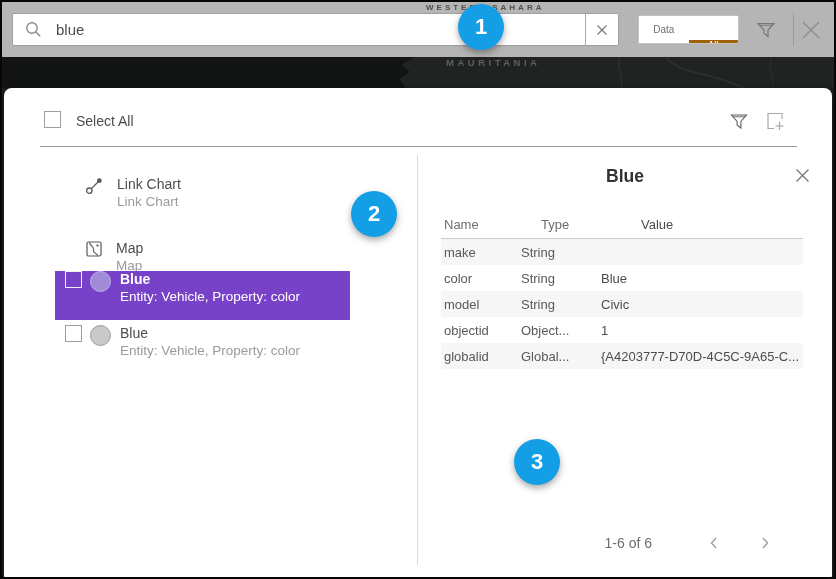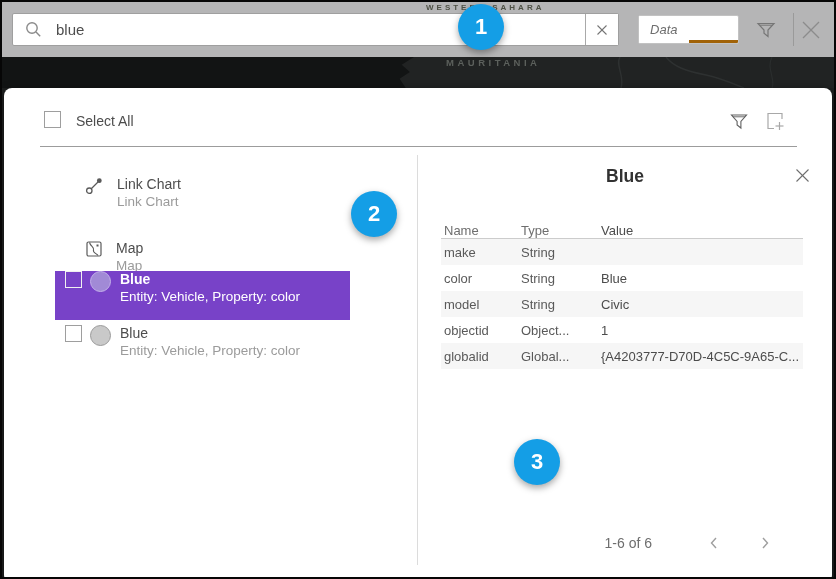--- a/index.html
+++ b/index.html
@@ -20,22 +20,22 @@
   .search-wrap { position:absolute; left:10px; top:11px; width:607px; height:33px;
     background:#ffffff; border:1px solid #9f9f9f; border-radius:2px; display:flex; align-items:stretch; }
   .search-field { flex:1; display:flex; align-items:center; padding-left:12px; }
   .search-field input { border:none; outline:none; flex:1; font-size:15px; color:#4d4d4d;
     font-family:"Liberation Sans", sans-serif; background:transparent; margin-left:14px; }
   .clear-btn { width:33px; border:none; border-left:1px solid #a9a9a9; background:#fff;
     display:flex; align-items:center; justify-content:center; cursor:pointer; }
 
   .segmented { position:absolute; left:636px; top:13px; width:101px; height:29px;
     display:flex; border:1px solid #c2c2c2; border-radius:2px; overflow:hidden; background:#fff; }
-  .seg { flex:1; border:none; background:#fff; color:#6e6e6e; font-size:13px;
-    font-family:"Liberation Sans", sans-serif; cursor:pointer;font-style:italic; }
+  .seg { flex:1; border:none; background:#fff; color:#6e6e6e; font-size:10px;
+    font-family:"Liberation Sans", sans-serif; cursor:pointer; }
   .seg.active { background:#a16207; color:#fff;margin-top:24px; }
 
   .tb-iconbtn { position:absolute; background:none; border:none; cursor:pointer; }
   .tb-filter { left:752px; top:15px; }
   .tb-divider { position:absolute; left:791px; top:11px; width:1px; height:33px; background:#9a9a9a; }
   .tb-close { left:794px; top:13px; }
 
   
   .mapstrip { position:absolute; left:2px; top:57px; width:832px; height:31px; background:#212323; }
   .ocean { position:absolute; left:0; top:0; width:412px; height:31px; background:#121414;
@@ -73,21 +73,21 @@
   .item-entity.selected .ri-title { color:#ffffff; font-weight:bold; }
   .item-entity.selected .ri-sub { color:#ffffff; }
   .it-1 { top:29px; } .it-2 { top:93px; } .it-3 { top:124px; } .it-4 { top:178px; }
 
   
   .detail { position:absolute; left:414px; top:59px; right:0; bottom:0; }
   .detail-title { position:absolute; left:0; top:19px; width:100%; text-align:center;
     font-size:17.5px; font-weight:bold; color:#323232; }
   .detail-close { position:absolute; right:21px; top:20px; background:none; border:none; cursor:pointer; }
   .kv-table { position:absolute; left:23px; right:29px; top:64px; font-size:13px; }
-  .kv-head { display:flex; height:28px; align-items:flex-end; color:#6e6e6e; border-bottom:1px solid #cccccc; }
+  .kv-head { display:flex; height:28px; align-items:center; color:#6e6e6e; border-bottom:1px solid #cccccc;gap:20px; }
   .kv-row { display:flex; height:26px; align-items:center; color:#595959; }
   .kv-row:nth-child(even) { background:#f6f6f6; }
   .c-name { width:80px; padding-left:3px; overflow:hidden; white-space:nowrap; }
   .c-type { width:80px; overflow:hidden; white-space:nowrap; }
   .c-value { flex:1; overflow:hidden; white-space:nowrap; color:#4c4c4c; }
   .pagination { position:absolute; top:388px; right:48px; display:flex; align-items:center;gap:15px; }
   .pg-label { font-size:14px; color:#6e6e6e; margin-right:28px; }
   .pg-btn { background:none; border:none; cursor:pointer; padding:0 14px; }
 
   

